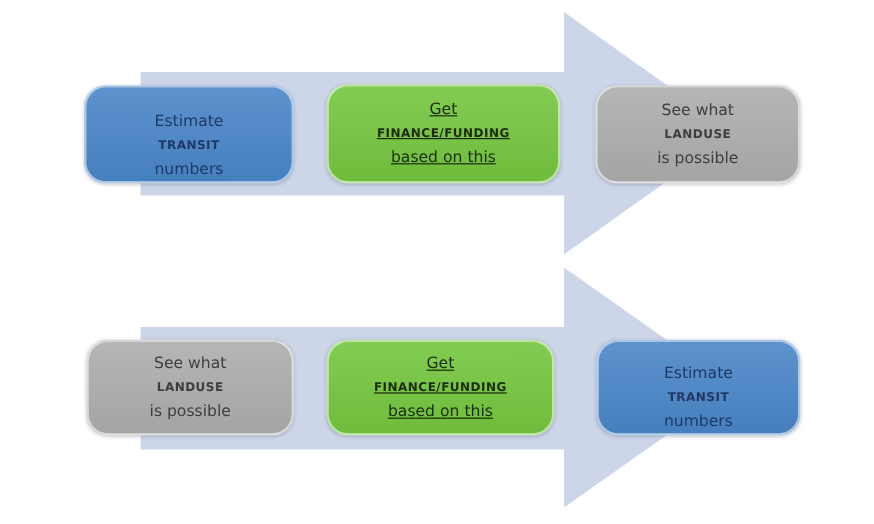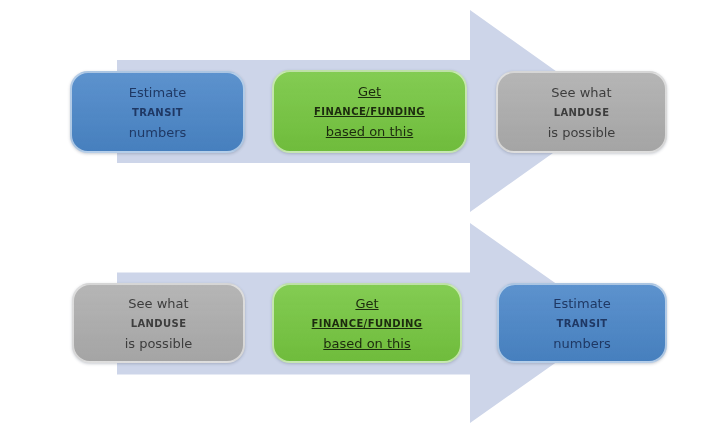--- a/index.html
+++ b/index.html
@@ -37,21 +37,21 @@
     border-radius: 18px;
     border: 2px solid rgba(255,255,255,0.55);
     box-shadow: 0 1px 3px rgba(70,80,100,0.28);
     display: flex;
     flex-direction: column;
     justify-content: center;
     align-items: center;
     text-align: center;
     background-image: linear-gradient(180deg, rgba(255,255,255,0.10), rgba(0,0,0,0.05));
   }
-  .box[data-variant="blue"]  { background-color: var(--step-blue, #4a86c8);  color: var(--text-blue, #1f3864); }
+  .box[data-variant="blue"]  { background-color: var(--step-blue, #4a86c8);  color: var(--text-blue, #1f3864); justify-content: flex-end; }
   .box[data-variant="green"] { background-color: var(--step-green, #75c63f); color: var(--text-green, #1c2b0e); text-decoration: underline; }
   .box[data-variant="gray"]  { background-color: var(--step-gray, #adadad);  color: var(--text-gray, #3d3d3d); }
 
   .line  { font-size: 13px; line-height: 19px; }
   .line.emph {
     font-size: 10px;
     font-weight: bold;
     line-height: 21px;
     letter-spacing: 0.4px;
   }

